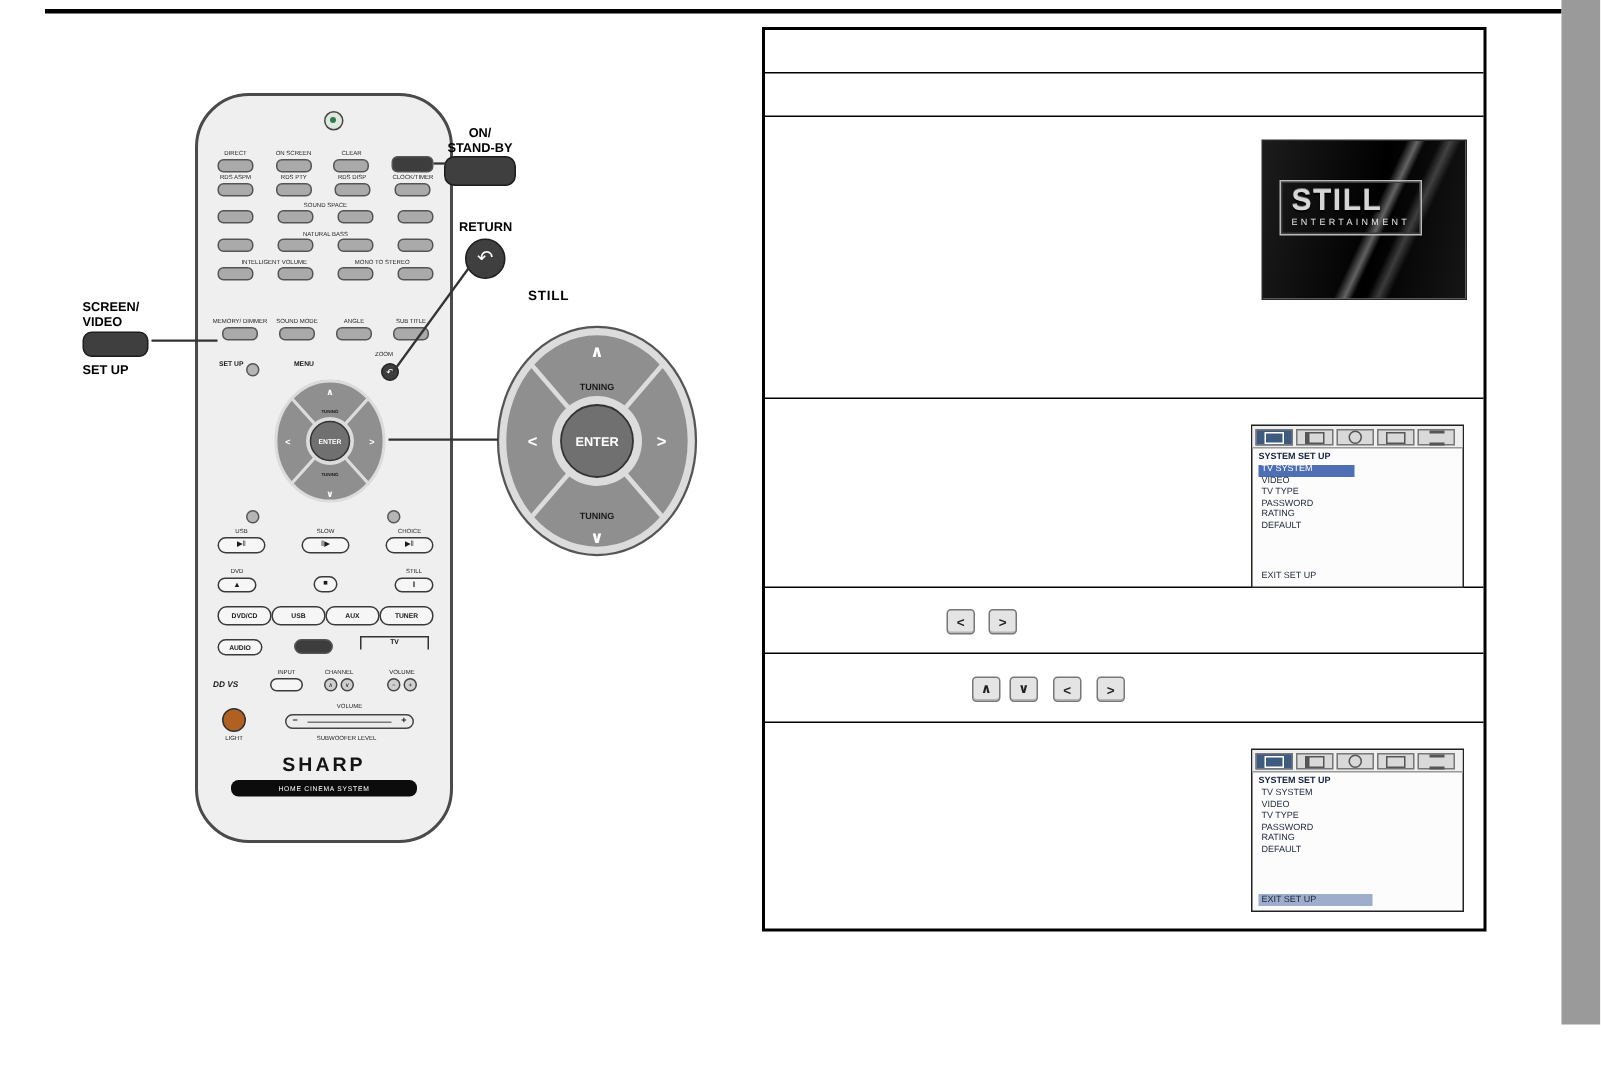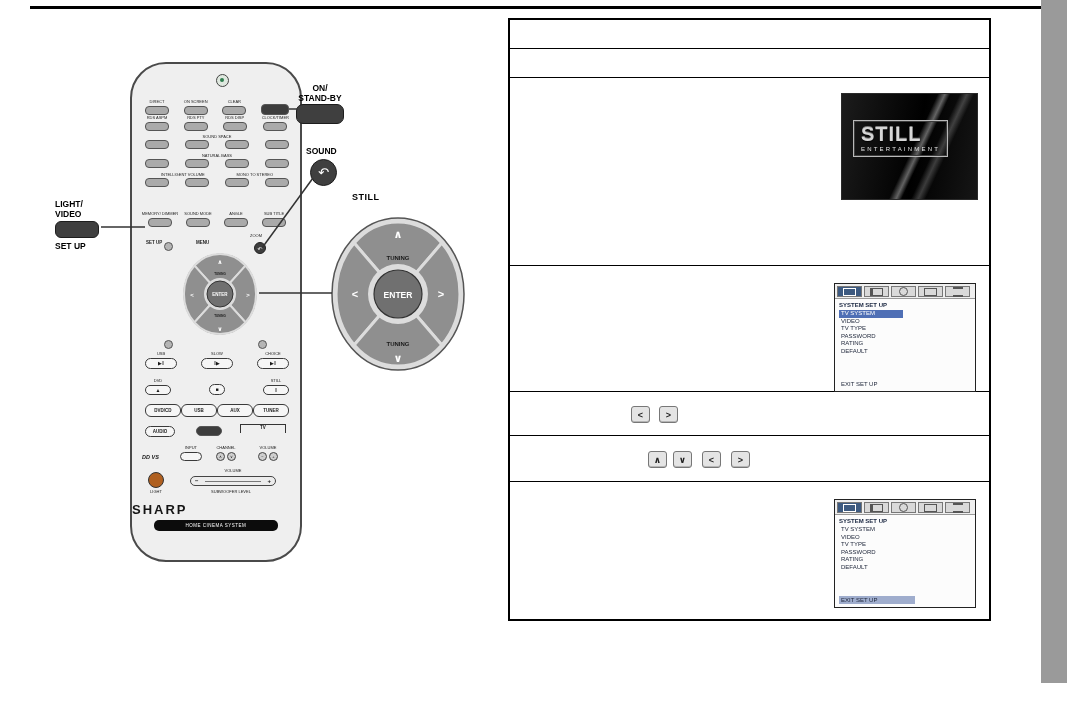--- a/index.html
+++ b/index.html
@@ -76,21 +76,21 @@
   .roundbtn{width:9px;height:9px;border:1px solid #444;border-radius:50%;background:#cfcfcf;box-sizing:border-box;
             display:flex;align-items:center;justify-content:center;font-size:4px;color:#111;}
   .tv-bracket{position:absolute;right:14px;top:360px;width:46px;height:9px;border:1px solid #333;border-bottom:none;
               text-align:center;font-size:4.5px;font-weight:700;color:#111;box-sizing:border-box;}
   .light-btn{position:absolute;left:16px;top:408px;width:16px;height:16px;border-radius:50%;
              background:#b06020;border:1px solid #333;box-sizing:border-box;}
   .slider{position:absolute;left:58px;top:412px;width:86px;height:10px;border:1px solid #444;border-radius:5px;
           background:#ececec;box-sizing:border-box;display:flex;align-items:center;justify-content:space-between;
           padding:0 4px;font-size:6px;font-weight:700;color:#111;}
   .slider::before{content:"";position:absolute;left:14px;right:14px;top:4px;height:1px;background:#777;}
-  .brand{position:absolute;left:0;right:0;top:438px;font-size:13px;font-weight:700;
+  .brand{position:absolute;left:0;right:0;top:438px;text-align:center;font-size:13px;font-weight:700;
          letter-spacing:2px;color:#141414;}
   .sysbar{position:absolute;left:22px;top:456px;width:124px;height:11px;background:#0c0c0c;border-radius:5px;
           color:#fff;font-size:4.5px;line-height:11px;text-align:center;letter-spacing:.5px;}
 
   
   .co-label{font-weight:700;font-size:8.5px;line-height:9.5px;color:#000;}
   .co-btn{background:#3f3f3f;border:1px solid #1d1d1d;border-radius:6px;box-sizing:border-box;}
   .co-circle{width:27px;height:27px;border-radius:50%;background:#3f3f3f;border:1px solid #1d1d1d;
              box-sizing:border-box;display:flex;align-items:center;justify-content:center;
              color:#fff;font-size:13px;}
@@ -318,34 +318,34 @@
       <span>−</span>
       <span>+</span>
     </div>
     <div class="abs r-label" style="left:44px;top:426px;width:110px;">SUBWOOFER LEVEL</div>
 
     <div class="brand">SHARP</div>
     <div class="sysbar">HOME CINEMA SYSTEM</div>
   </div>
 
   <div class="abs" style="left:55px;top:200px;">
-    <div class="co-label"><span>LIGHT/</span><br>
+    <div class="co-label"><span>SCREEN/</span><br>
     <span>VIDEO</span></div>
     <div class="co-btn" style="width:44px;height:17px;margin-top:2px;"></div>
     <div class="co-label" style="margin-top:4px;">SET UP</div>
   </div>
 
   <div class="abs" style="left:293px;top:84px;width:54px;text-align:center;">
     <div class="co-label"><span>ON/</span><br>
     <span>STAND-BY</span></div>
     <div class="co-btn" style="width:48px;height:20px;margin:1px auto 0;border-radius:7px;"></div>
   </div>
 
   <div class="abs" style="left:306px;top:147px;">
-    <div class="co-label">SOUND</div>
+    <div class="co-label">RETURN</div>
     <div class="co-circle" style="margin-top:2px;margin-left:4px;">
       <span>↶</span>
     </div>
   </div>
 
   <div class="abs cursor-title" style="left:352px;top:192px;">STILL</div>
   <svg class="abs" style="left:328px;top:212px;" width="140" height="160" viewBox="0 0 140 160">
     <ellipse cx="70" cy="82" rx="66" ry="76" fill="#dcdcdc" stroke="#555" stroke-width="1.5"></ellipse>
     <path d="M70,82 L26.2,31.1 A62,72 0 0 1 113.8,31.1 Z" fill="#8f8f8f" stroke="#dcdcdc" stroke-width="3"></path>
     <path d="M70,82 L26.2,31.1 A62,72 0 0 0 26.2,132.9 Z" fill="#8f8f8f" stroke="#dcdcdc" stroke-width="3"></path>

